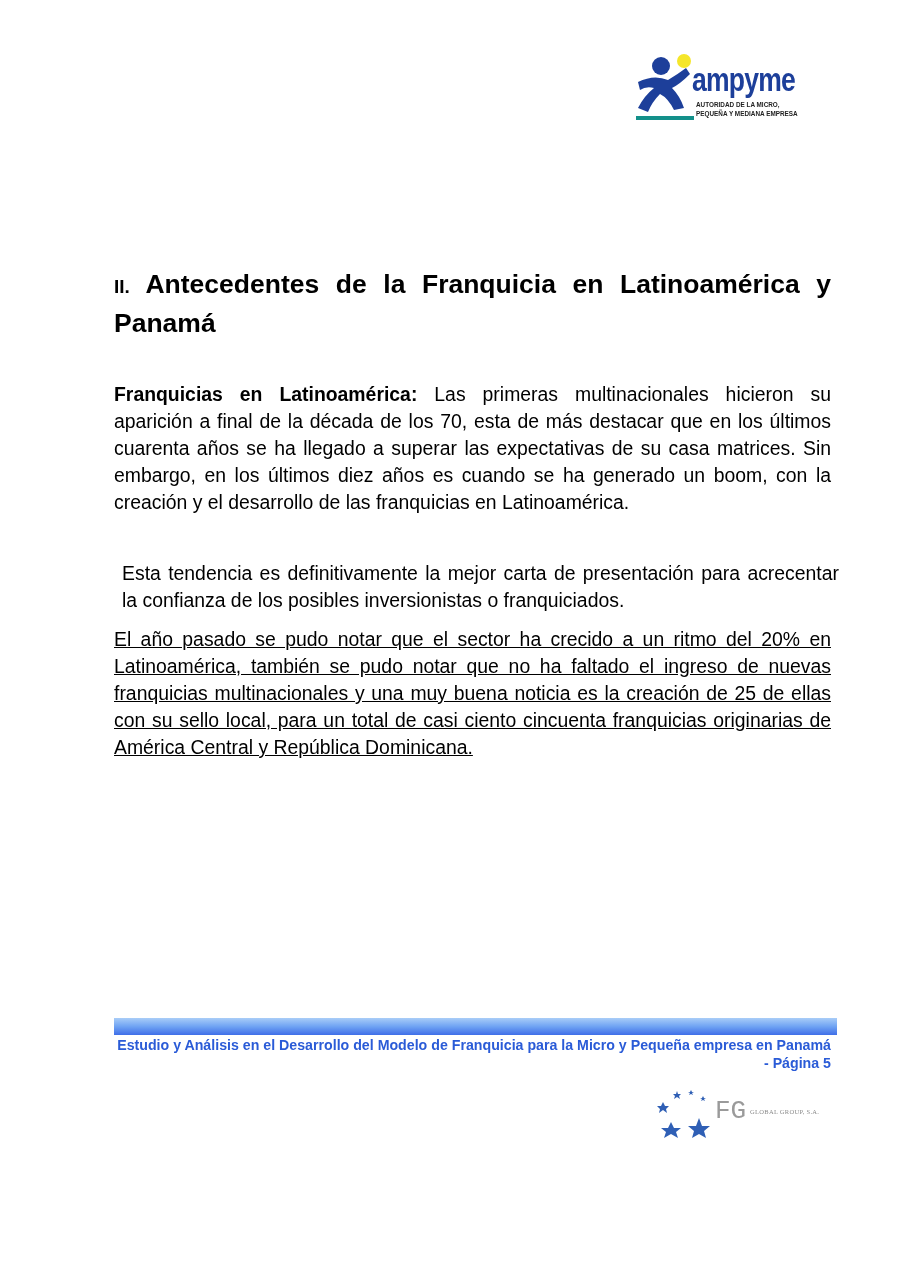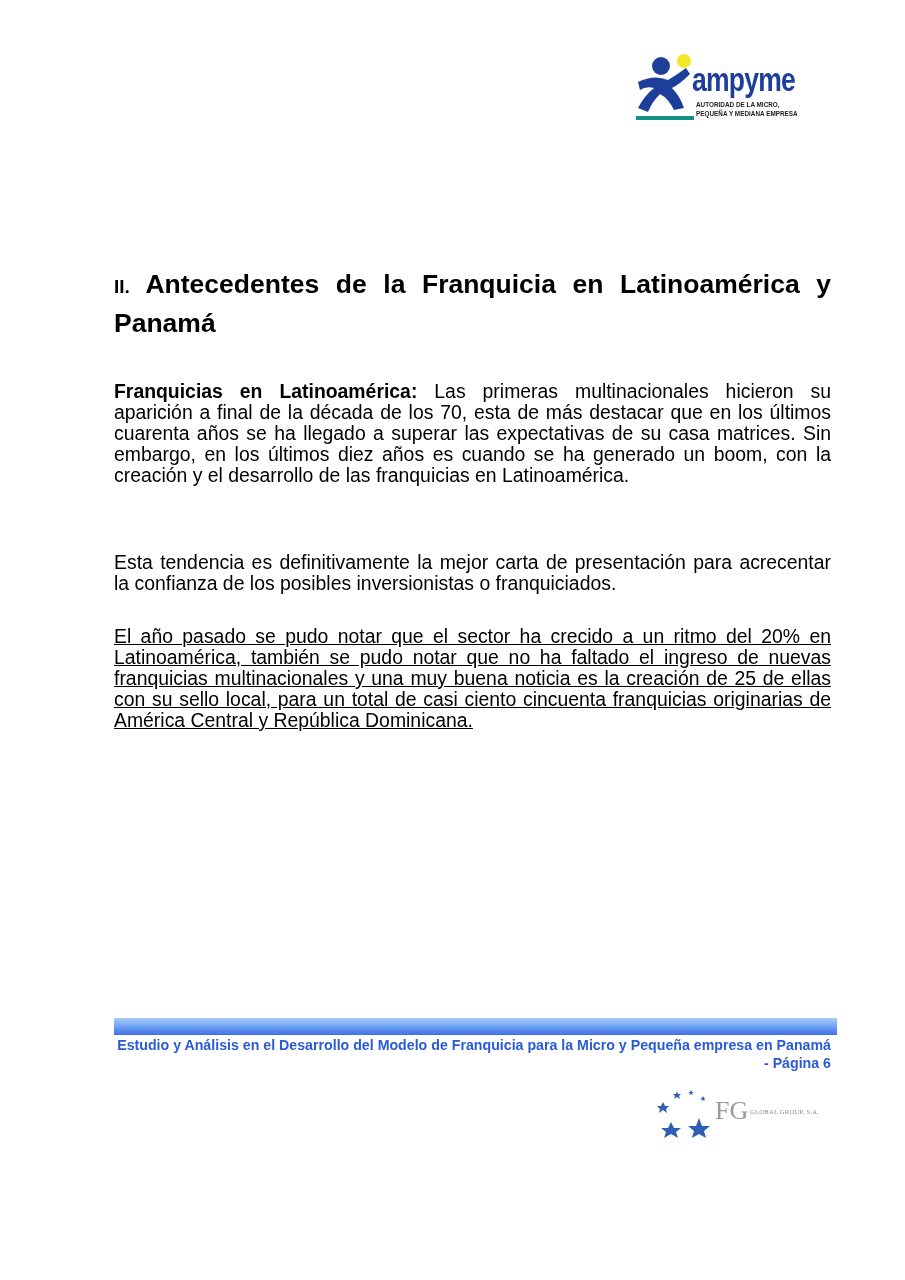--- a/index.html
+++ b/index.html
@@ -7,32 +7,32 @@
          font-family: "Liberation Sans", sans-serif; color: #000; }
   .logo-ampyme { position: absolute; left: 634px; top: 52px; width: 175px; height: 72px; }
   .logo-ampyme .word { position: absolute; left: 58px; top: 8px; font-family: "Liberation Sans", sans-serif;
      font-weight: bold; font-size: 34px; color: #1d3f9a; letter-spacing: -1px; transform: scaleX(0.78); transform-origin: left top; }
   .logo-ampyme .sub { position: absolute; left: 62px; top: 48px; font-size: 7.5px; font-weight: bold; color: #222;
      line-height: 9px; transform: scaleX(0.85); transform-origin: left top; white-space: nowrap; }
   .logo-ampyme .teal { position: absolute; left: 2px; top: 64px; width: 58px; height: 4px; background: #13908a; }
   .heading { position: absolute; left: 114px; top: 266px; width: 717px; font-weight: bold; font-size: 26.5px;
      line-height: 37px; text-align: justify; text-align-last: left; }
   .heading .num { font-size: 19px; }
-  .para { position: absolute; left: 114px; width: 717px; font-size: 19.4px; line-height: 21px;
+  .para { position: absolute; left: 114px; width: 717px; font-size: 19.4px; line-height: 27px;
      text-align: justify; }
   .para b { font-weight: bold; }
   .p1 { top: 381px; }
   .p2 { top: 552px; }
   .p3 { top: 626px; text-decoration: underline; }
   .footer-bar { position: absolute; left: 114px; top: 1018px; width: 723px; height: 17px;
      background: linear-gradient(to bottom, #a9cdf8 0%, #6fa3f3 50%, #3f6ee8 100%); }
   .footer-text { position: absolute; left: 114px; top: 1037px; width: 717px; text-align: right;
      font-weight: bold; font-size: 14.2px; line-height: 17.5px; color: #2a5bd7; }
   .logo-fg { position: absolute; left: 655px; top: 1088px; width: 165px; height: 50px; }
-  .logo-fg .fg { position: absolute; left: 60px; top: 8px; font-family: Liberation Serif, serif; font-size: 26px; color: #9a9a9a; }
+  .logo-fg .fg { position: absolute; left: 60px; top: 8px; font-family: Liberation Mono, monospace; font-size: 26px; color: #9a9a9a; }
   .logo-fg .gg { position: absolute; left: 95px; top: 20px; font-family: "Liberation Serif", serif; font-size: 6.5px; color: #8a8a8a; letter-spacing: 0.3px; }
 </style>
 </head>
 <body>
 
 <div class="logo-ampyme">
   <svg width="70" height="66" viewBox="0 0 70 66" style="position:absolute;left:0;top:0">
     <circle cx="50" cy="9" r="7" fill="#f5e62a"></circle>
     <circle cx="27" cy="14" r="9" fill="#1d3f9a"></circle>
     <path d="M4 30 Q20 22 34 28 Q44 22 52 16 L56 22 Q46 32 38 36 Q46 44 50 56 L40 58 Q34 46 26 42 Q18 50 14 60 L4 56 Q10 44 20 36 Q12 34 6 38 Z" fill="#1d3f9a"></path>
@@ -47,26 +47,26 @@
 
 <h1 class="heading" style="margin:0">
   <span class="num">II.</span>
   <span>Antecedentes de la Franquicia en Latinoamérica y Panamá</span>
 </h1>
 
 <p class="para p1" style="margin:0">
   <b>Franquicias en Latinoamérica:</b><span> Las primeras multinacionales hicieron su aparición a final de la década de los 70, esta de más destacar que en los últimos cuarenta años se ha llegado a superar las expectativas de su casa matrices.  Sin embargo, en los últimos diez años es cuando se ha generado un boom, con la creación y el desarrollo de las franquicias en Latinoamérica.</span>
 </p>
 
-<p class="para p2" style="margin:0">Esta tendencia es definitivamente la mejor carta de presentación para acrecentar  la confianza de los posibles inversionistas o franquiciados.</p>
+<p class="para p2" style="margin:8px">Esta tendencia es definitivamente la mejor carta de presentación para acrecentar  la confianza de los posibles inversionistas o franquiciados.</p>
 
 <p class="para p3" style="margin:0">El año pasado se pudo notar que el sector ha crecido a un ritmo del 20% en Latinoamérica, también se pudo notar que no ha faltado el ingreso de nuevas franquicias multinacionales y una muy buena noticia es la creación de 25 de ellas con su sello local, para un total de casi ciento cincuenta franquicias originarias de América Central y República Dominicana.</p>
 
 <div class="footer-bar"></div>
-<div class="footer-text">Estudio y Análisis en el Desarrollo del Modelo de Franquicia para la Micro y Pequeña empresa en Panamá - Página 6</div>
+<div class="footer-text">Estudio y Análisis en el Desarrollo del Modelo de Franquicia para la Micro y Pequeña empresa en Panamá - Página 5</div>
 
 <div class="logo-fg">
   <svg width="62" height="50" viewBox="0 0 62 50" style="position:absolute;left:0;top:0">
     <g fill="#2f5fb5">
       <polygon points="8,14 10,18 14,18 11,21 12,25 8,22 4,25 5,21 2,18 6,18"></polygon>
       <polygon points="22,3 23,6 26,6 24,8 25,11 22,9 19,11 20,8 18,6 21,6"></polygon>
       <polygon points="36,2 37,4 39,4 37,5 38,7 36,6 34,7 35,5 33,4 35,4"></polygon>
       <polygon points="48,8 49,10 51,10 49,11 50,13 48,12 46,13 47,11 45,10 47,10"></polygon>
       <polygon points="16,34 19,40 26,40 21,44 23,50 16,46 9,50 11,44 6,40 13,40"></polygon>
       <polygon points="44,30 47,38 55,38 49,43 51,50 44,46 37,50 39,43 33,38 41,38"></polygon>

